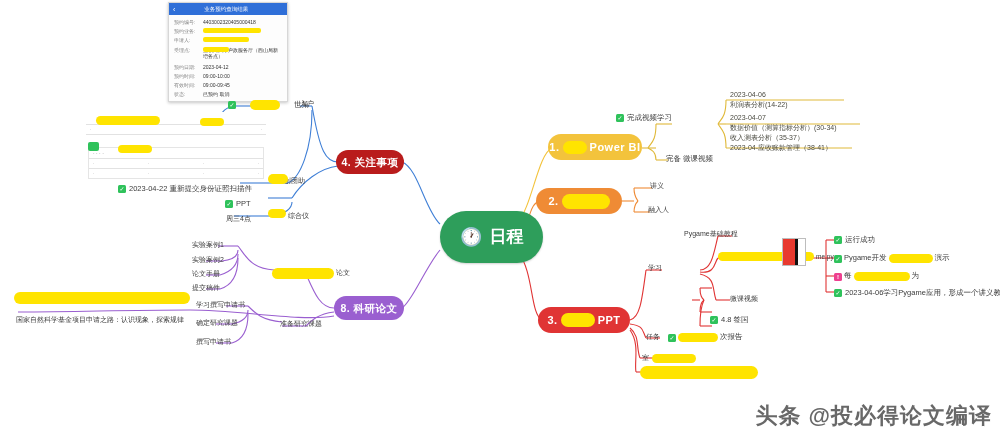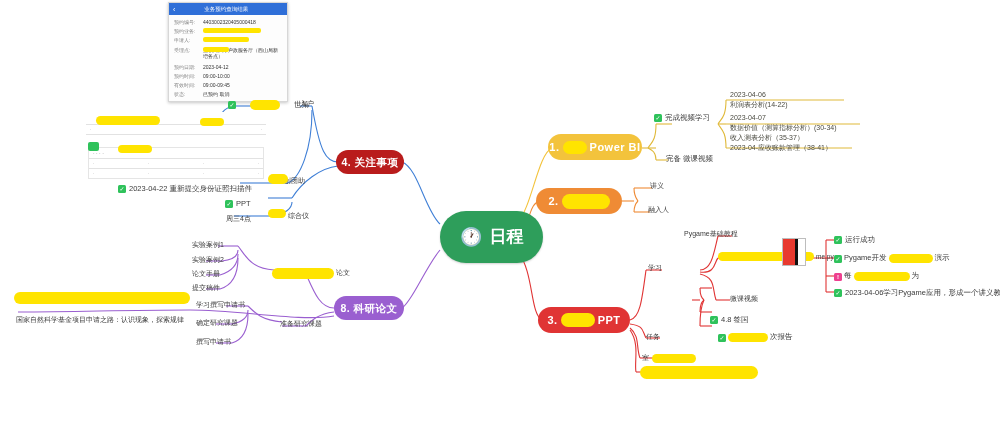--- a/index.html
+++ b/index.html
@@ -299,21 +299,21 @@
   </div>
 
   <div class="node pill b-blue" style="left:336px;top:150px;width:68px;height:24px;font-size:10.5px;">
     <span>4. 关注事项</span>
   </div>
 
   <div class="node pill b-purple" style="left:334px;top:296px;width:70px;height:24px;font-size:10.5px;">
     <span>8. 科研论文</span>
   </div>
 
-  <div class="node leaf" style="left:654px;top:114px;">
+  <div class="node leaf" style="left:616px;top:114px;">
     <span class="chk">✓</span>
     <span>完成视频学习</span>
   </div>
   <div class="node leaf" style="left:666px;top:155px;">
     <span>完备 微课视频</span>
   </div>
 
   <div class="node block" style="left:730px;top:90px;">
     <div>2023-04-06</div>
     <div>利润表分析(14-22)</div>
@@ -381,21 +381,21 @@
   </div>
   <div class="node leaf" style="left:834px;top:289px;">
     <span class="chk">✓</span>
     <span>2023-04-06学习Pygame应用，形成一个讲义教案</span>
   </div>
 
   <div class="node leaf" style="left:710px;top:316px;">
     <span class="chk">✓</span>
     <span>4.8 签国</span>
   </div>
-  <div class="node leaf" style="left:718px;top:333px;display:flex;align-items:center;gap:2px;">
+  <div class="node leaf" style="left:668px;top:333px;display:flex;align-items:center;gap:2px;">
     <span class="chk">✓</span>
     <span class="hl round" style="width:40px;height:9px;"></span>
     <span>次报告</span>
   </div>
 
   <div class="node leaf small" style="left:300px;top:100px;">
     <span>入户</span>
   </div>
   <div class="node leaf" style="left:228px;top:100px;display:flex;align-items:center;gap:14px;">
     <span class="chk">✓</span>
@@ -451,14 +451,15 @@
   </div>
   <div class="node leaf small" style="left:196px;top:338px;">
     <span>撰写申请书</span>
   </div>
 
   <div style="position:absolute;left:14px;top:292px;width:176px;height:12px;background:#ffe400;border-radius:6px"></div>
   <div class="node leaf small" style="left:16px;top:316px;">
     <span>国家自然科学基金项目申请之路：认识现象，探索规律</span>
   </div>
 
+  <div class="watermark">头条 @投必得论文编译</div>
 
 </div>
 
 </body></html>

